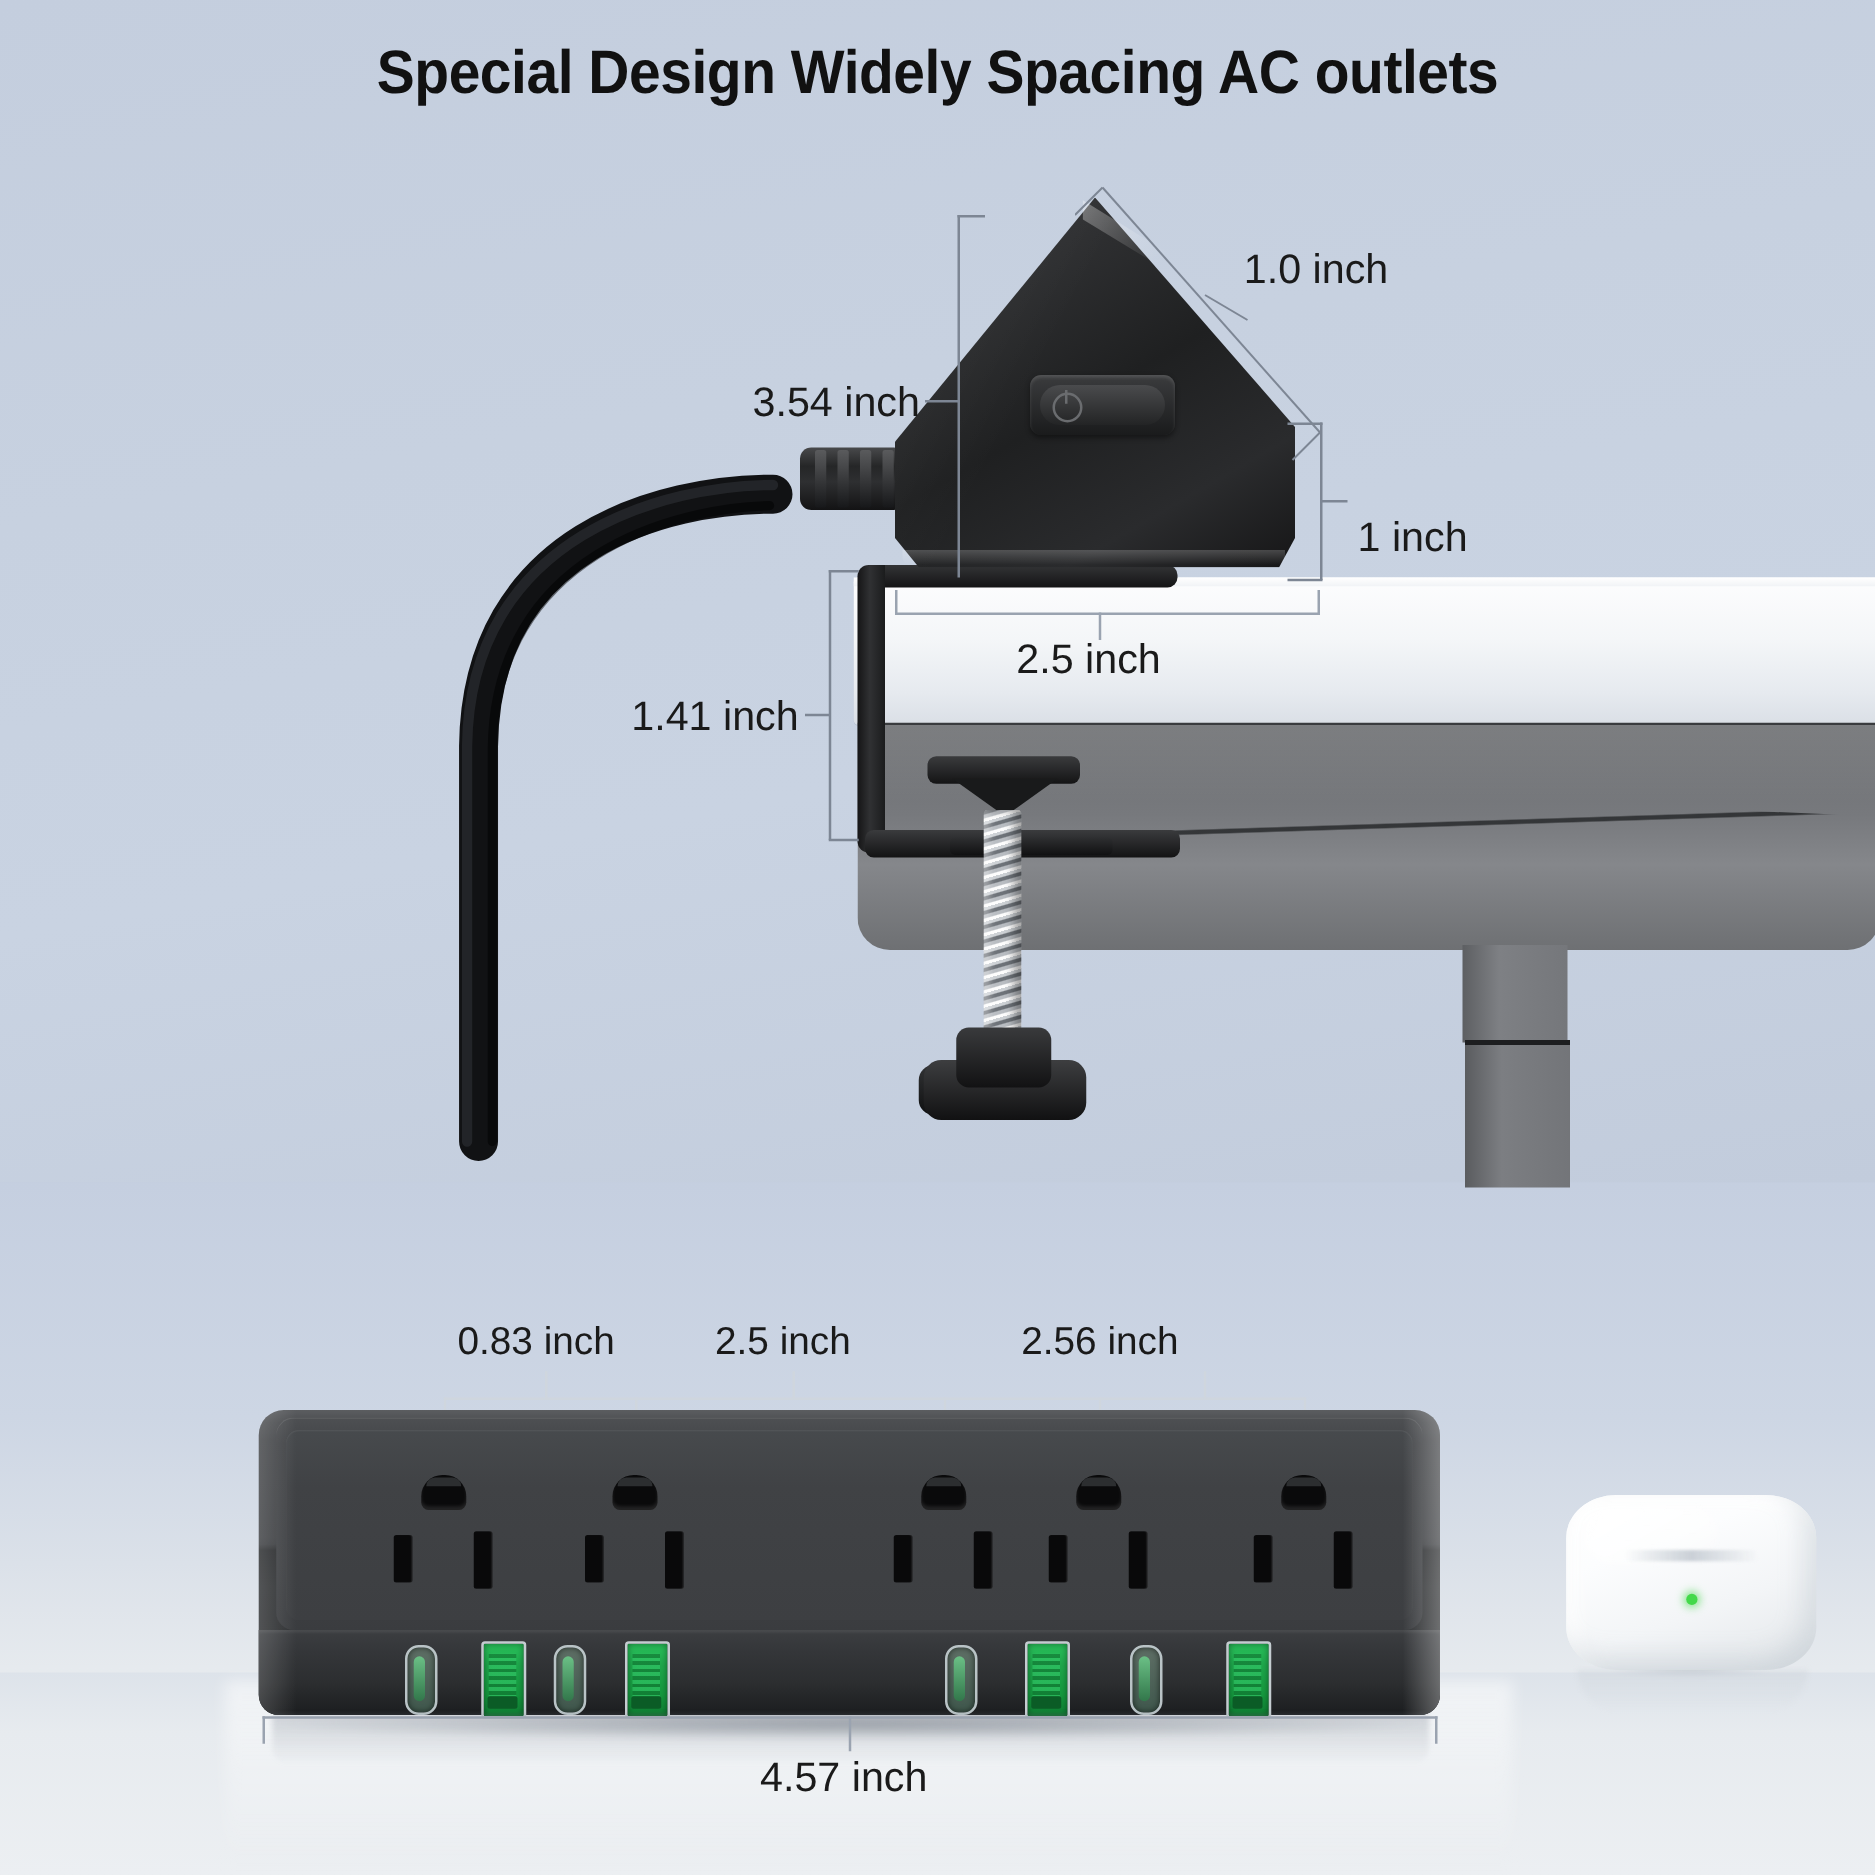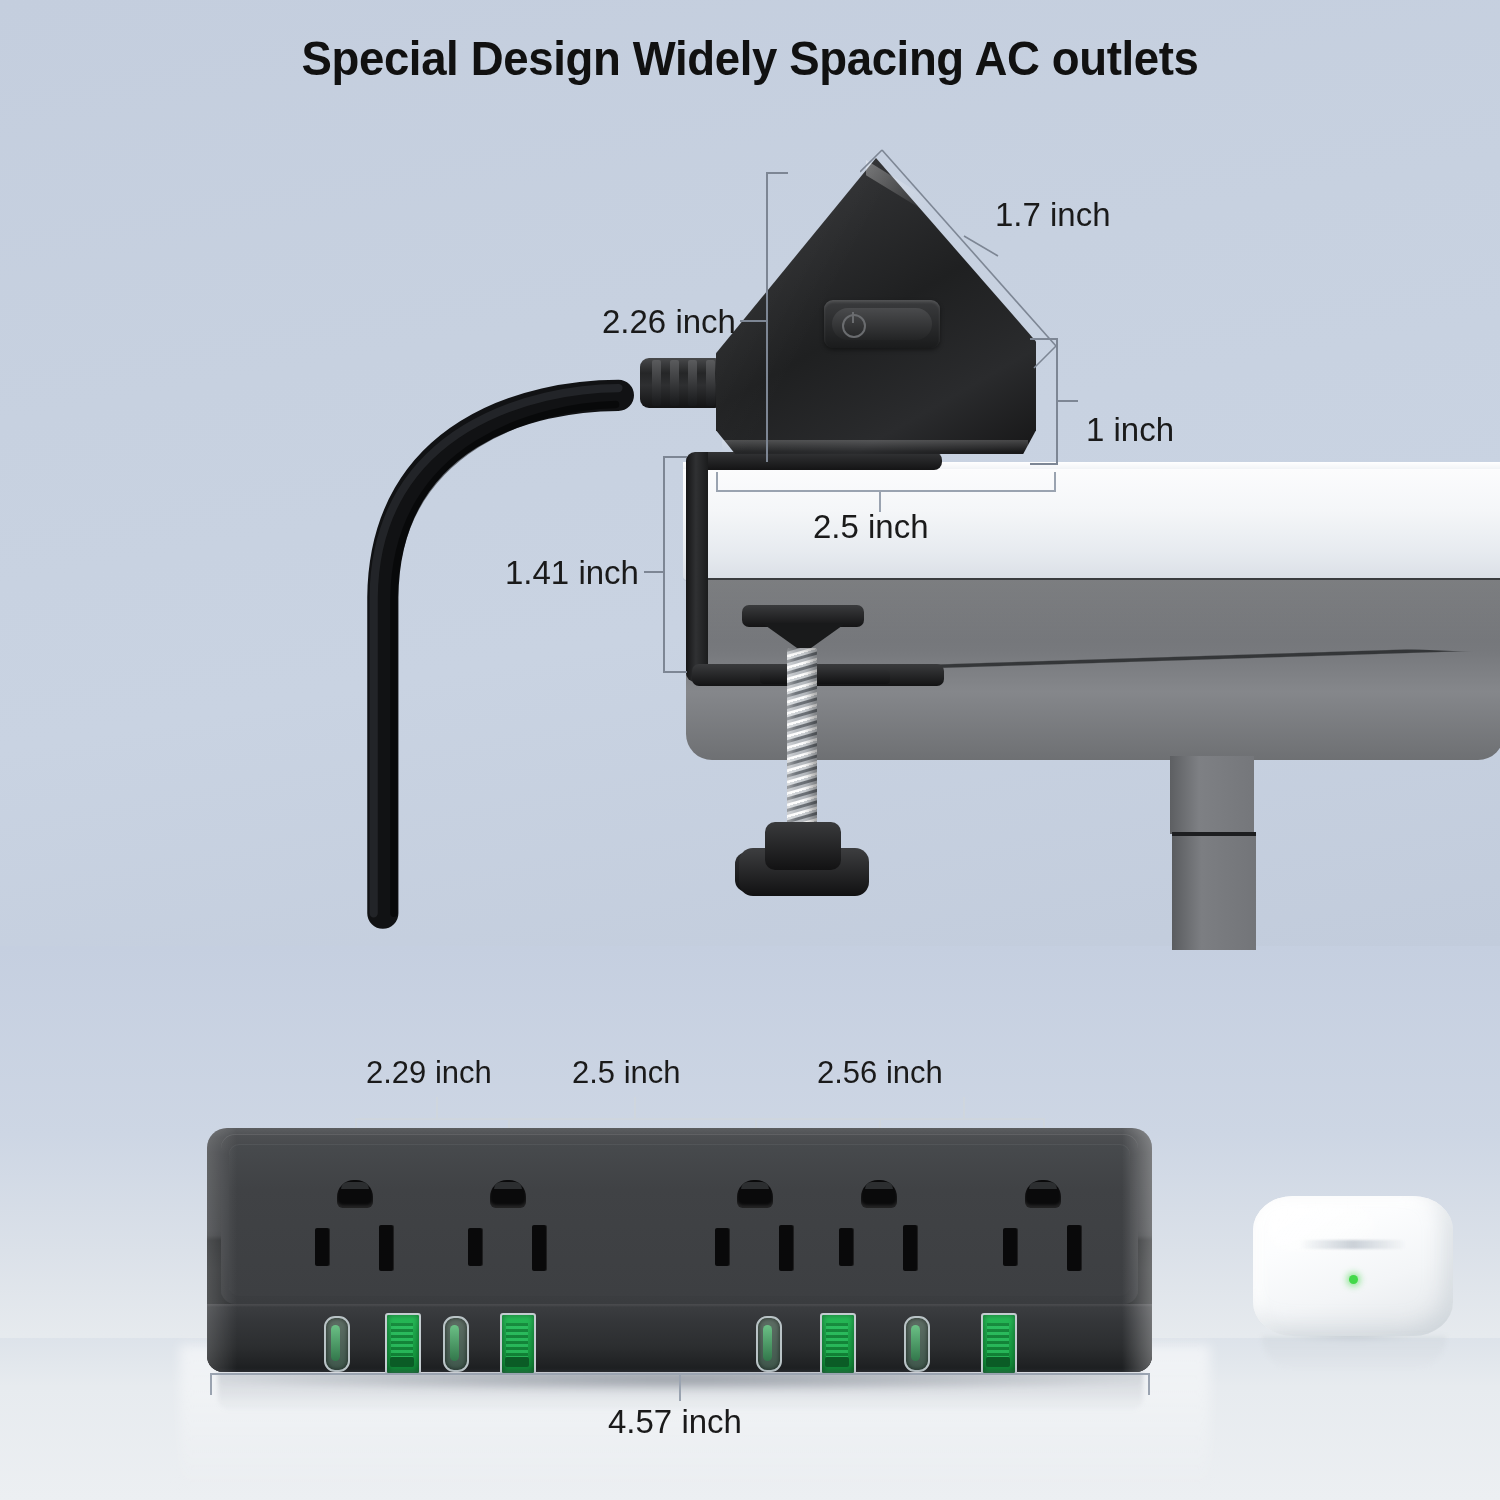--- a/index.html
+++ b/index.html
@@ -391,26 +391,26 @@
       </div>
     </div>
   </div>
 
   <svg style="position:absolute;left:860px;top:142px;width:260px;height:230px;">
     <path d="M 22 8 L 196 204" stroke="#7d8694" stroke-width="1.6" fill="none"></path>
     <path d="M 22 8 L 0 30" stroke="#7d8694" stroke-width="1.6" fill="none"></path>
     <path d="M 196 204 L 174 226" stroke="#7d8694" stroke-width="1.6" fill="none"></path>
     <path d="M 104 94 L 138 114" stroke="#7d8694" stroke-width="1.6" fill="none"></path>
   </svg>
-  <div class="dim" style="left:995px;top:196px;">1.7 inch</div>
+  <div class="dim" style="left:995px;top:196px;">1.0 inch</div>
 
   <div class="rule rule-v" style="left:766px;top:172px;height:290px;"></div>
   <div class="rule rule-h" style="left:766px;top:172px;width:22px;"></div>
   <div class="rule rule-h" style="left:740px;top:320px;width:28px;"></div>
-  <div class="dim" style="left:602px;top:303px;">2.26 inch</div>
+  <div class="dim" style="left:602px;top:303px;">3.54 inch</div>
 
   <div class="rule rule-v" style="left:1056px;top:338px;height:126px;"></div>
   <div class="rule rule-h" style="left:1030px;top:338px;width:28px;"></div>
   <div class="rule rule-h" style="left:1030px;top:463px;width:28px;"></div>
   <div class="rule rule-h" style="left:1056px;top:400px;width:22px;"></div>
   <div class="dim" style="left:1086px;top:383px;margin-top:28px;">1 inch</div>
 
   <div class="rule rule-h rule-light" style="left:716px;top:490px;width:340px;"></div>
   <div class="rule rule-v rule-light" style="left:716px;top:472px;height:20px;"></div>
   <div class="rule rule-v rule-light" style="left:1054px;top:472px;height:20px;"></div>
@@ -428,21 +428,21 @@
   <div class="rule rule-v rule-white" style="left:355px;top:1118px;height:86px;"></div>
   <div class="rule rule-v rule-white" style="left:508px;top:1118px;height:86px;"></div>
   <div class="rule rule-v rule-white" style="left:755px;top:1118px;height:86px;"></div>
   <div class="rule rule-v rule-white" style="left:879px;top:1118px;height:86px;"></div>
   <div class="rule rule-v rule-white" style="left:1043px;top:1118px;height:86px;"></div>
 
   <div class="rule rule-v rule-white" style="left:436px;top:1097px;height:22px;"></div>
   <div class="rule rule-v rule-white" style="left:634px;top:1097px;height:22px;"></div>
   <div class="rule rule-v rule-white" style="left:963px;top:1097px;height:22px;"></div>
 
-  <div class="dim dim-sm" style="left:366px;top:1055px;">2.29 inch</div>
+  <div class="dim dim-sm" style="left:366px;top:1055px;">0.83 inch</div>
   <div class="dim dim-sm" style="left:572px;top:1055px;">2.5 inch</div>
   <div class="dim dim-sm" style="left:817px;top:1055px;">2.56 inch</div>
 
   <div class="strip-shadow"></div>
   <div class="strip">
     <div class="strip-body"></div>
     <div class="strip-topface"></div>
     <div class="strip-topface-inner"></div>
     <div class="strip-front"></div>
     <div class="strip-hilite-l"></div>

